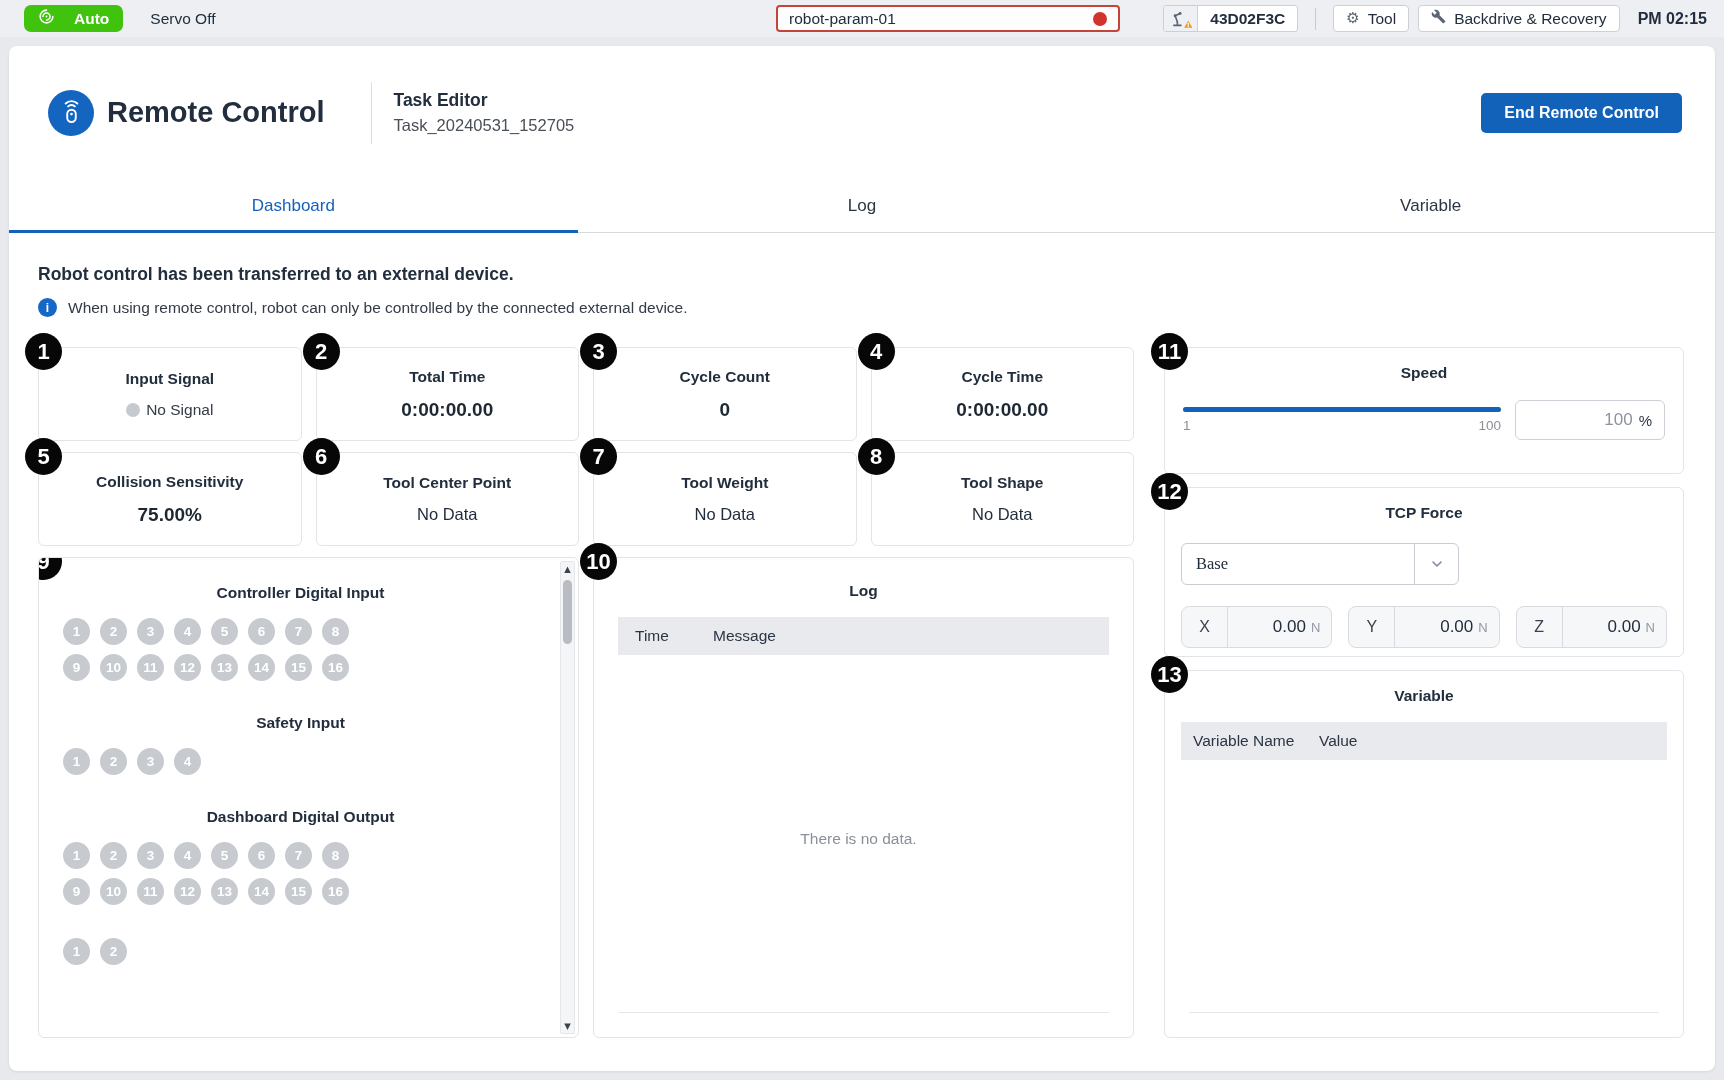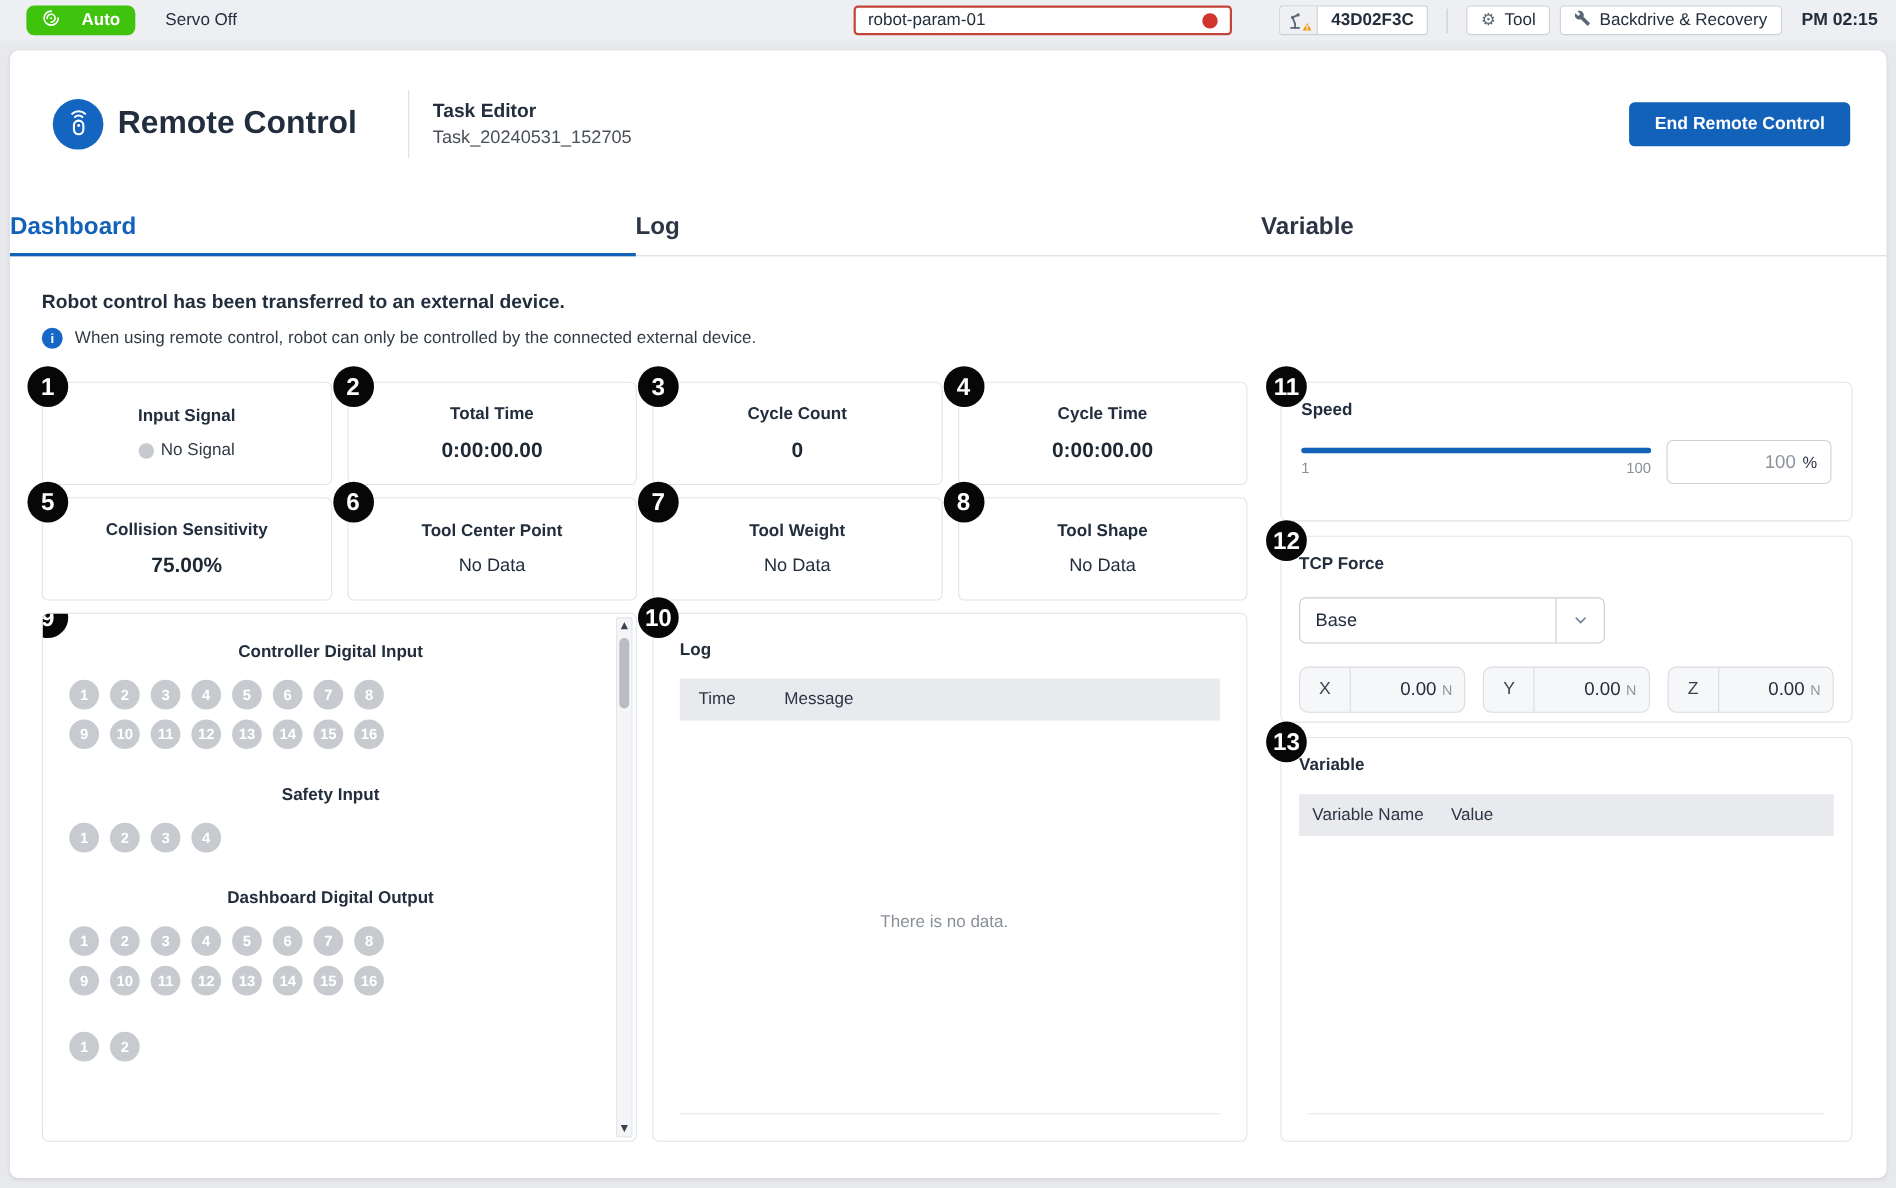--- a/index.html
+++ b/index.html
@@ -28,21 +28,21 @@
   .hdr { height:133px; display:flex; align-items:center; padding:0 33px 0 39px; }
   .hdr-icon { width:46px; height:46px; border-radius:50%; background:#1465c0; display:flex; align-items:center; justify-content:center; margin-right:13px; flex:0 0 auto; }
   .hdr-title { font-size:29px; font-weight:700; color:#222e3d; }
   .hdr-div { width:1px; height:62px; background:#dcdee2; margin:0 22px 0 46px; }
   .hdr-task { display:flex; flex-direction:column; gap:5px; }
   .hdr-task-title { font-size:17.5px; font-weight:700; color:#222e3d; }
   .hdr-task-name { font-size:16.5px; color:#4a5057; }
   .end-btn { margin-left:auto; height:40px; padding:0 23px; background:#1362ba; color:#fff; border:none; border-radius:5px; font-size:16px; font-weight:700; font-family:inherit; cursor:pointer; }
 
   .tabs { display:flex; height:54px; border-bottom:1px solid #d8dade; }
-  .tab { flex:1; display:flex; align-items:center; font-size:22px; font-weight:700; color:#2b3544; position:relative; cursor:pointer; }
+  .tab { flex:1; display:flex; align-items:center; justify-content:center; font-size:17px; font-weight:400; color:#2b3544; position:relative; cursor:pointer; }
   .tab.active { color:#1362ba; }
   .tab.active::after { content:""; position:absolute; left:0; right:0; bottom:-1px; height:3px; background:#1362ba; }
 
   
   .content { padding:0 31px 0 29px; }
   .notice-heading { margin-top:31px; font-size:17.5px; font-weight:700; color:#222e3d; }
   .notice-info { margin-top:13px; display:flex; align-items:center; gap:11px; font-size:15.5px; color:#333b46; }
   .info-icon { width:19px; height:19px; border-radius:50%; background:#1568c6; color:#fff; font-size:12px; font-weight:700; display:flex; align-items:center; justify-content:center; flex:0 0 auto; }
 
   .cards { margin-top:30px; display:flex; gap:30px; }
@@ -63,38 +63,38 @@
   .io-section { margin-bottom:33px; }
   .io-title { font-size:15.5px; font-weight:700; color:#222e3d; margin-bottom:16px;text-align:center; }
   .io-circles { display:grid; grid-template-columns:repeat(8,27px); gap:9px 10px; justify-content:start; }
   .circle { width:27px; height:27px; border-radius:50%; background:#c7cbd0; color:#fff; font-size:13.5px; font-weight:600; display:flex; align-items:center; justify-content:center; }
   .sb { position:absolute; top:3px; right:3px; bottom:3px; width:15px; background:#f4f5f7; border:1px solid #e5e6e9; border-radius:2px; cursor:pointer; }
   .sb-arrow { position:absolute; left:0; right:0; text-align:center; font-size:8.5px; color:#39424e; line-height:14px; }
   .sb-up { top:0; } .sb-down { bottom:0; }
   .sb-thumb { position:absolute; top:18px; left:2px; width:9px; height:64px; background:#b9bdc3; border-radius:5px; }
 
   .log-card { padding:24px; }
-  .panel-title { font-size:15.5px; font-weight:700; color:#222e3d; }
+  .panel-title { font-size:15.5px; font-weight:700; color:#222e3d;text-align:center; }
   .log-head { margin-top:17px; background:#e8eaee; height:38px; display:flex; align-items:center; padding:0 17px; font-size:15.5px; color:#2b3544; }
   .col-time { width:78px; }
   .log-empty { position:absolute; left:0; right:10px; top:272px; text-align:center; font-size:15.5px; color:#8a9097; }
   .hairline { position:absolute; left:24px; right:24px; bottom:24px; border-top:1px solid #e5e7ea; }
 
   .speed-card { height:127px; padding:16px 18px; }
   .speed-row { margin-top:18px; display:flex; align-items:center; gap:14px; }
   .track-col { flex:1; }
   .track { height:5px; border-radius:3px; background:#e3e5e9; position:relative; }
   .track-fill { position:absolute; left:0; top:0; bottom:0; background:#1362ba; border-radius:3px; }
   .track-labels { display:flex; justify-content:space-between; margin-top:6px; font-size:13.5px; color:#8a9097; }
   .speed-box { width:150px; height:40px; border:1px solid #cdd0d6; border-radius:6px; background:#fff; display:flex; align-items:center; justify-content:flex-end; padding:0 12px; gap:6px; cursor:text; }
   .speed-val { font-size:17px; color:#8e939b; }
   .speed-unit { font-size:15px; color:#2b3544; }
 
   .tcpf-card { height:170px; padding:16px; }
-  .dropdown { margin-top:21px; width:278px; height:42px; border:1px solid #c9ccd3; border-radius:6px; display:flex; background:#fff; cursor:pointer; }
+  .dropdown { margin-top:21px; width:278px; height:42px; border:1px solid #c9ccd3; border-radius:6px; display:flex; background:#fff; cursor:pointer;font-family:Liberation Serif, serif; }
   .dd-label { flex:1; display:flex; align-items:center; padding:0 14px; font-size:16.5px; color:#222e3d; }
   .dd-caret { width:44px; border-left:1px solid #c9ccd3; display:flex; align-items:center; justify-content:center; }
   .axes { margin-top:21px; display:flex; gap:16px; }
   .axis { flex:1; height:42px; background:#f6f7f9; border:1px solid #d9dbe0; border-radius:8px; display:flex; overflow:hidden; }
   .axis-label { width:46px; border-right:1px solid #d9dbe0; display:flex; align-items:center; justify-content:center; font-size:16px; color:#39434f; }
   .axis-val { flex:1; display:flex; align-items:center; justify-content:flex-end; padding:0 11px; gap:5px; }
   .axis-num { font-size:17px; color:#222e3d; }
   .axis-unit { font-size:13px; color:#9197a0; }
 
   .var-card { flex:1; padding:16px; }

